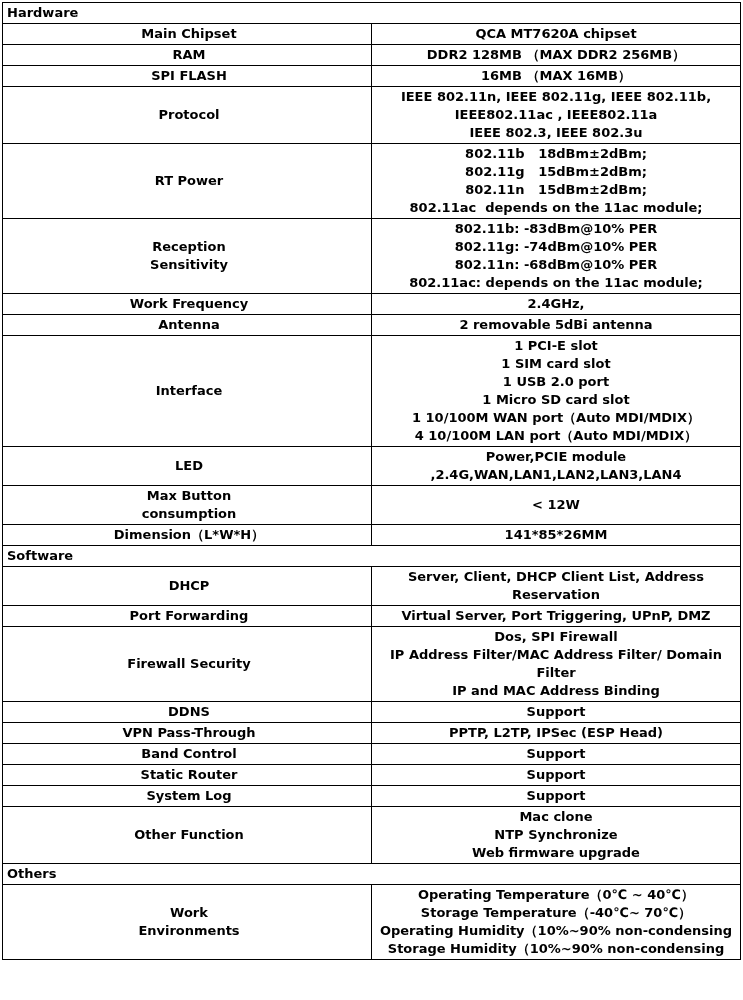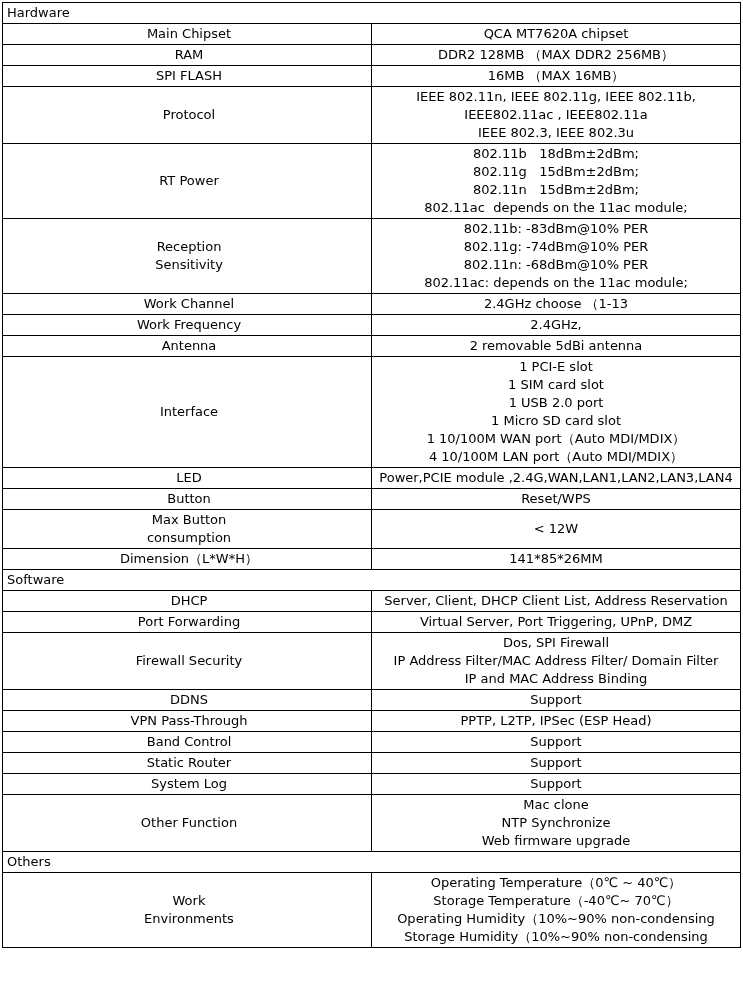--- a/index.html
+++ b/index.html
@@ -24,20 +24,21 @@
     width: 739px;
     table-layout: fixed;
   }
   .spec td {
     border: 1px solid #000000;
     padding: 1px 3px;
     vertical-align: middle;
     line-height: 18px;
     white-space: pre-wrap;
     word-wrap: break-word;
+    font-weight: bold;
   }
   .spec td.section {
     text-align: left;
     padding-left: 4px;
   }
   .spec td.label {
     width: 138px;
     text-align: center;
     padding-left: 5px;
     padding-right: 1px;
@@ -81,47 +82,39 @@
         </tr>
         <tr>
           <td class="label">Reception
 Sensitivity</td>
           <td class="value">802.11b: -83dBm@10% PER
 802.11g: -74dBm@10% PER
 802.11n: -68dBm@10% PER
 802.11ac: depends on the 11ac module;</td>
         </tr>
         <tr>
-          <td class="label">Work Channel</td>
-          <td class="value">2.4GHz choose （1-13</td>
-        </tr>
-        <tr>
           <td class="label">Work Frequency</td>
           <td class="value">2.4GHz,</td>
         </tr>
         <tr>
           <td class="label">Antenna</td>
           <td class="value">2 removable 5dBi antenna</td>
         </tr>
         <tr>
           <td class="label">Interface</td>
           <td class="value">1 PCI-E slot
 1 SIM card slot
 1 USB 2.0 port
 1 Micro SD card slot
 1 10/100M WAN port（Auto MDI/MDIX）
 4 10/100M LAN port（Auto MDI/MDIX）</td>
         </tr>
         <tr>
           <td class="label">LED</td>
           <td class="value">Power,PCIE module ,2.4G,WAN,LAN1,LAN2,LAN3,LAN4</td>
-        </tr>
-        <tr>
-          <td class="label">Button</td>
-          <td class="value">Reset/WPS</td>
         </tr>
         <tr>
           <td class="label">Max Button
 consumption</td>
           <td class="value">&lt; 12W</td>
         </tr>
         <tr>
           <td class="label">Dimension（L*W*H）</td>
           <td class="value">141*85*26MM</td>
         </tr>

